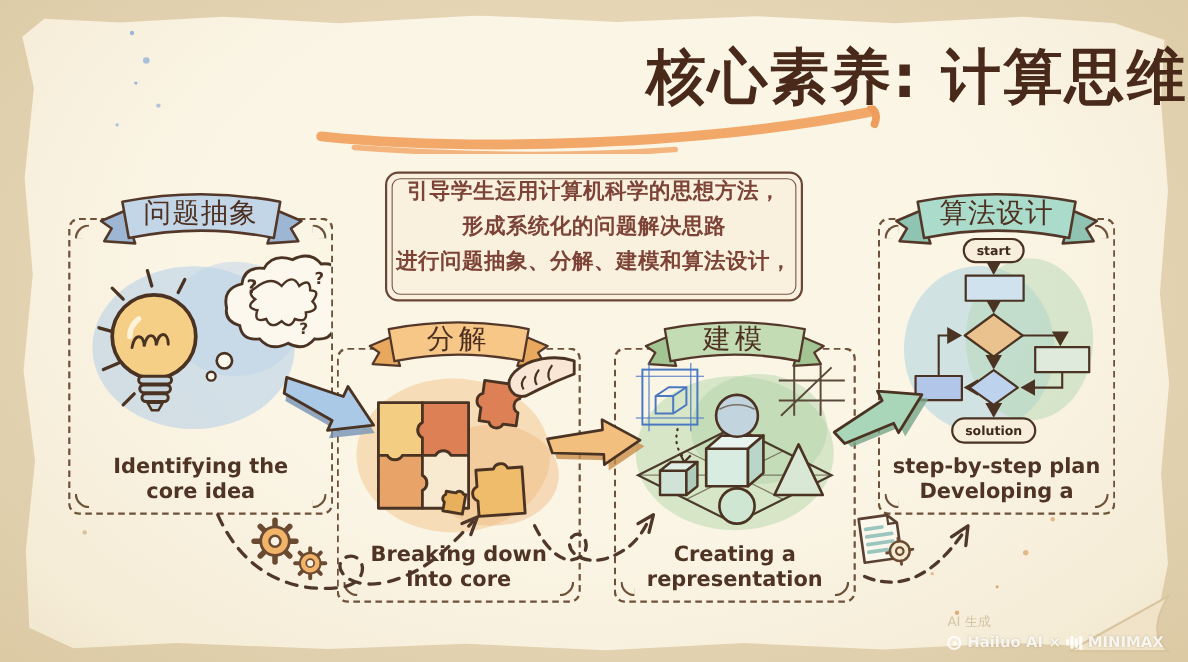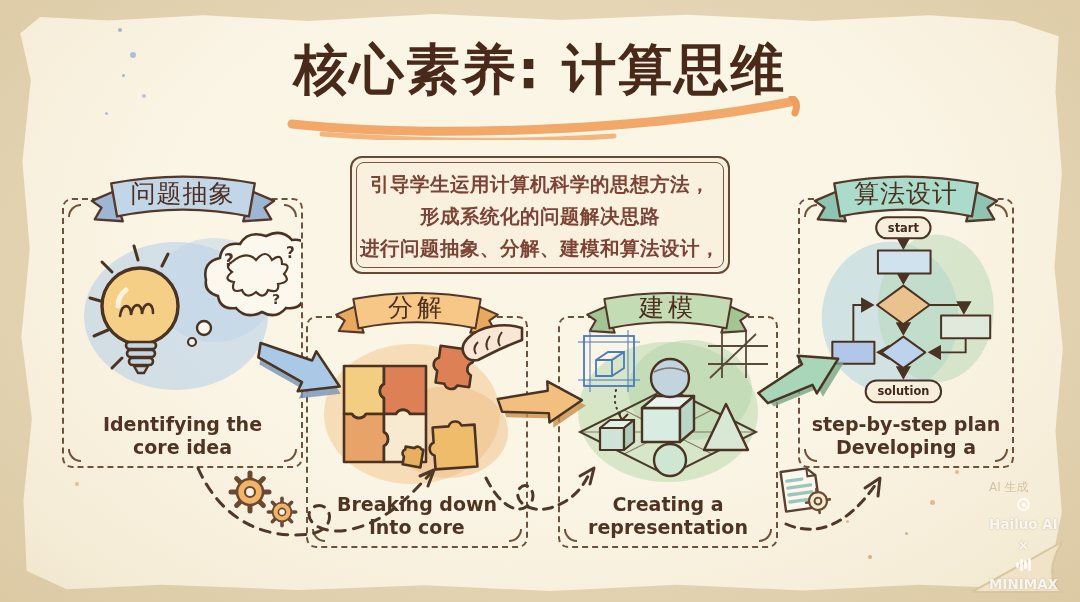--- a/index.html
+++ b/index.html
@@ -6,28 +6,28 @@
   html,body { width:1080px; height:602px; overflow:hidden; }
   body { font-family:"DejaVu Sans","Liberation Sans",sans-serif; background:radial-gradient(ellipse at 50% 45%, #e9d9ba 40%, #dccaa5 100%); position:relative; }
 
   .paper { position:absolute; left:14px; top:10px; right:14px; bottom:8px;
     background:radial-gradient(ellipse at 50% 38%, #fbf5e6 50%, #f5ecd6 88%, #f0e5cc 100%);
     clip-path:polygon(0.6% 4%,2.5% 1.2%,9% 1.8%,18% 0.9%,28% 1.9%,40% 0.7%,52% 1.7%,64% 0.8%,76% 1.9%,87% 0.9%,95% 1.9%,99.3% 4.5%,99% 14%,99.6% 28%,98.9% 44%,99.7% 58%,99% 72%,99.6% 86%,98.6% 95%,95% 99%,86% 98.4%,75% 99.4%,63% 98.4%,51% 99.5%,39% 98.5%,27% 99.3%,14% 98.4%,5% 99.2%,1.2% 96%,0.9% 84%,1.7% 70%,0.7% 56%,1.5% 41%,0.8% 26%,1.6% 12%);
   }
 
   .speckles span { position:absolute; border-radius:50%; }
 
-  .title { position:absolute; left:0; right:0; top:34px; text-align:center;
+  .title { position:absolute; left:0; right:0; top:34px; text-align:right;
     font-size:54px; font-weight:800; color:#48291a; letter-spacing:2px; }
   .swoosh { position:absolute; left:278px; top:96px; }
 
   .desc-box { position:absolute; left:350px; top:156px; width:380px; height:118px;
     border:2.4px solid #6a4635; border-radius:12px; background:#f9f1dd; }
   .desc-inner { position:absolute; inset:4px; border:1.6px solid #7a5542; border-radius:8px; }
-  .desc-text { position:absolute; inset:0; padding-top:11px; text-align:center;
+  .desc-text { position:absolute; inset:0; text-align:center;
     font-size:19.5px; font-weight:700; color:#7c4336; line-height:32px; letter-spacing:.5px; }
 
   .panel { position:absolute; border:2.6px dashed #6e5138; border-radius:10px; }
   .crn { position:absolute; width:13px; height:13px; border:2.2px solid #6e5138; }
   .crn.tl { left:4px; top:4px; border-right:none; border-bottom:none; border-radius:13px 0 0 0; }
   .crn.tr { right:4px; top:4px; border-left:none; border-bottom:none; border-radius:0 13px 0 0; }
   .crn.bl { left:4px; bottom:4px; border-right:none; border-top:none; border-radius:0 0 0 13px; }
   .crn.br { right:4px; bottom:4px; border-left:none; border-top:none; border-radius:0 0 13px 0; }
 
   .banner { position:absolute; left:50%; transform:translateX(-50%); }
@@ -44,21 +44,21 @@
   .illus { position:absolute; left:0; right:0; }
 
   .block-arrow { position:absolute; }
 
   .deco { position:absolute; }
 
   .watermark { position:absolute; right:22px; bottom:10px; text-align:left; }
   .wm-ai { font-size:12px; color:#cdbc9e; opacity:.85; margin-bottom:2px; margin-right:4px; }
   .wm-brand { display:flex; align-items:center; gap:5px; justify-content:flex-end;
     font-size:13.5px; font-weight:700; color:rgba(255,255,255,.85);
-    text-shadow:0 0 2px rgba(140,115,80,.45);flex-direction:column; }
+    text-shadow:0 0 2px rgba(140,115,80,.45); }
   .wm-logo { width:13px; height:13px; border:2px solid rgba(255,255,255,.85); border-radius:50%; display:inline-block; position:relative; }
   .wm-logo::after { content:""; position:absolute; left:3px; top:3px; width:4px; height:4px; background:rgba(255,255,255,.85); border-radius:50%; }
   .wm-wave { display:inline-flex; align-items:center; gap:1.5px; }
   .wm-wave i { display:inline-block; width:2.5px; background:rgba(255,255,255,.85); border-radius:2px; }
 
   .fold { position:absolute; right:16px; bottom:8px; }
 </style>
 </head>
 <body>
 

